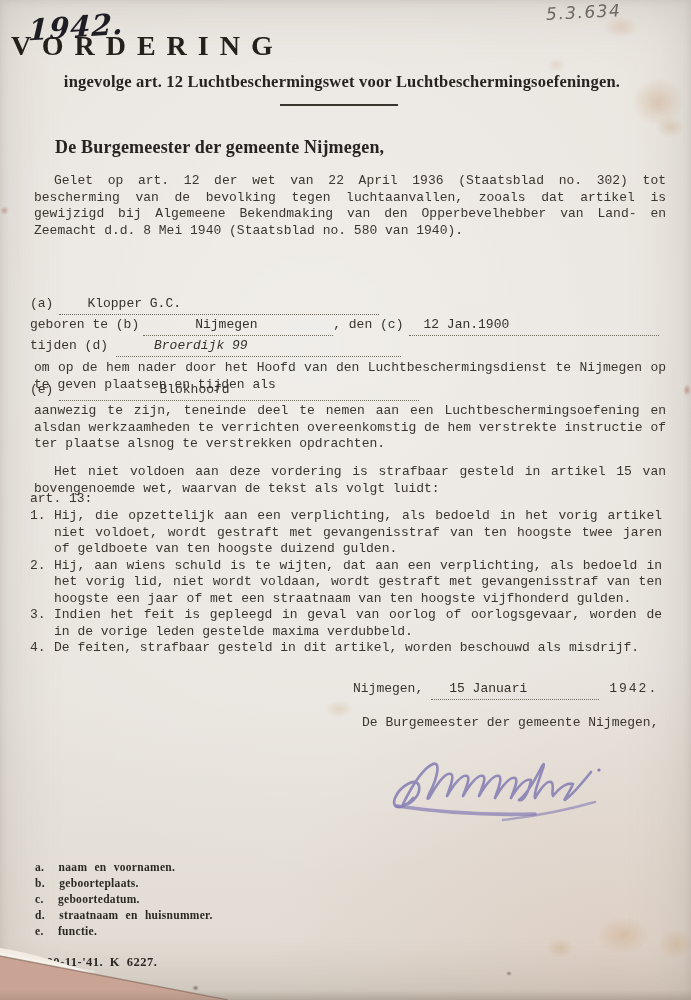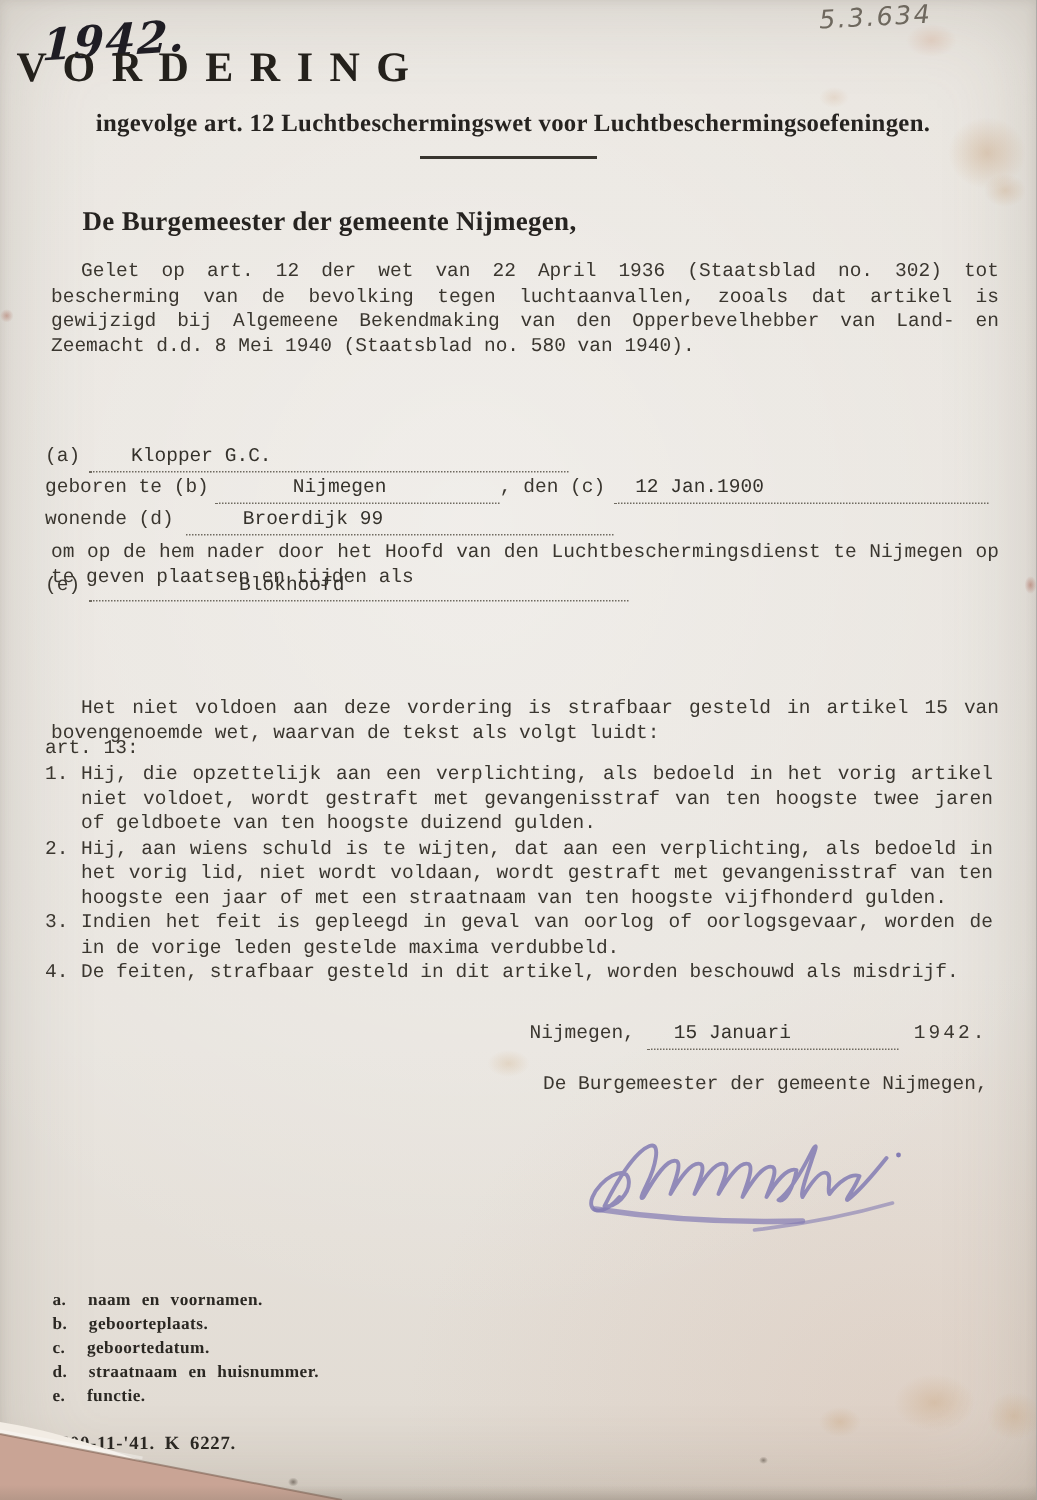--- a/index.html
+++ b/index.html
@@ -42,21 +42,21 @@
   .fieldrow{display:flex;align-items:baseline;}
   .row-a{left:30px;top:296px;}
   .row-b{left:30px;top:317px;}
   .row-d{left:30px;top:338px;}
   .row-e{left:30px;top:382px;}
   .leader{display:inline-block;border-bottom:1.5px dotted #6f6a60;padding-bottom:1px;white-space:nowrap;}
   .typed{display:inline-block;color:#34312b;}
   .w-a{width:320px;margin-left:6px;}  .pad-a{padding-left:28px;}
   .w-b1{width:190px;margin-left:4px;} .pad-b1{padding-left:52px;}
   .w-b2{width:250px;margin-left:6px;} .pad-b2{padding-left:14px;}
-  .w-d{width:285px;margin-left:8px;}  .pad-d{padding-left:38px;}
+  .w-d{width:285px;margin-left:8px;}  .pad-d{padding-left:38px;font-style:italic;}
   .w-e{width:360px;margin-left:6px;}  .pad-e{padding-left:100px;}
   .w-date{width:168px;margin-left:8px;} .pad-date{padding-left:18px;}
 
   .list{left:30px;top:508px;width:632px;}
   .item{display:flex;}
   .item .num{width:24px;flex:none;}
   .item .itext{flex:1;text-align:justify;}
 
   .dateline{left:353px;top:681px;}
   .yearprint{margin-left:10px;letter-spacing:2px;}
@@ -91,31 +91,32 @@
     <span>(a)</span>
     <span class="leader w-a"><span class="typed pad-a">Klopper G.C.</span></span>
   </div>
   <div class="abs mono fieldrow row-b">
     <span>geboren te (b)</span>
     <span class="leader w-b1"><span class="typed pad-b1">Nijmegen</span></span>
     <span>, den (c)</span>
     <span class="leader w-b2"><span class="typed pad-b2">12 Jan.1900</span></span>
   </div>
   <div class="abs mono fieldrow row-d">
-    <span>wonende (d)</span>
+    <span>tijden (d)</span>
     <span class="leader w-d"><span class="typed pad-d">Broerdijk 99</span></span>
   </div>
 
   <p class="abs mono para p3">om op de hem nader door het Hoofd van den Luchtbeschermingsdienst te Nijmegen op te geven plaatsen en tijden als</p>
 
   <div class="abs mono fieldrow row-e">
     <span>(e)</span>
     <span class="leader w-e"><span class="typed pad-e">Blokhoofd</span></span>
   </div>
 
+  <p class="abs mono para p4">aanwezig te zijn, teneinde deel te nemen aan een Luchtbeschermingsoefening en alsdan werkzaamheden te verrichten overeenkomstig de hem verstrekte instructie of ter plaatse alsnog te verstrekken opdrachten.</p>
   <p class="abs mono para indent p5">Het niet voldoen aan deze vordering is strafbaar gesteld in artikel 15 van bovengenoemde wet, waarvan de tekst als volgt luidt:</p>
   <div class="abs mono artlabel">art. 13:</div>
 
   <div class="abs mono list">
     <div class="item">
       <span class="num">1.</span>
       <span class="itext">Hij, die opzettelijk aan een verplichting, als bedoeld in het vorig artikel niet voldoet, wordt gestraft met gevangenisstraf van ten hoogste twee jaren of geldboete van ten hoogste duizend gulden.</span>
     </div>
     <div class="item">
       <span class="num">2.</span>

